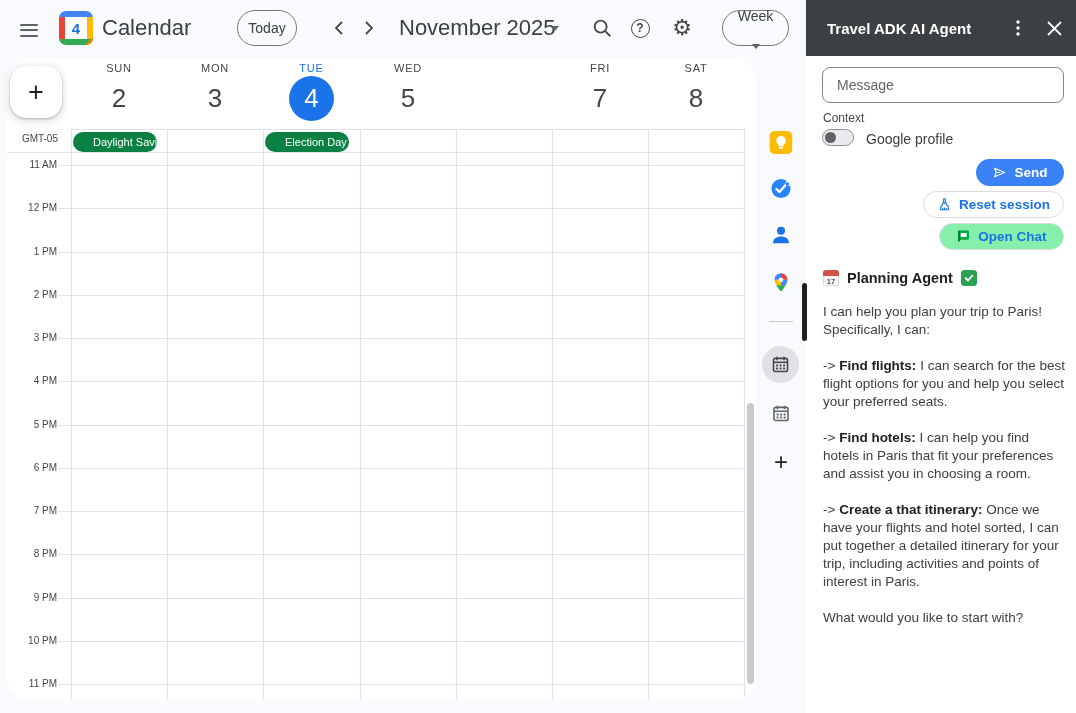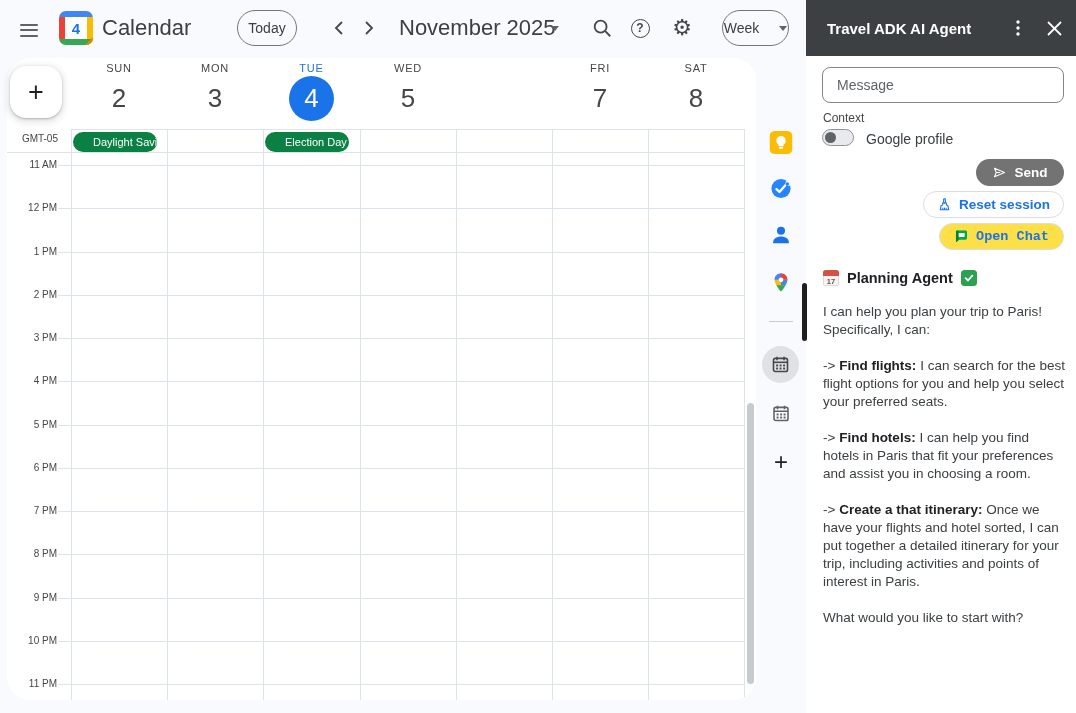--- a/index.html
+++ b/index.html
@@ -12,21 +12,21 @@
   #cal-logo { position:absolute; left:59px; top:11px; width:34px; height:34px; border-radius:7px; overflow:hidden; background:#fff; }
   #cal-logo .bar-top{position:absolute;left:0;top:0;right:0;height:6px;background:#4285f4;}
   #cal-logo .bar-left{position:absolute;left:0;top:6px;width:6px;bottom:6px;background:#ea4335;}
   #cal-logo .bar-right{position:absolute;right:0;top:6px;width:6px;bottom:6px;background:#fbbc04;}
   #cal-logo .bar-bottom{position:absolute;left:0;bottom:0;right:0;height:6px;background:#34a853;}
   #cal-logo .fold{position:absolute;right:0;bottom:0;width:8px;height:8px;background:#ea8600;clip-path:polygon(100% 0,100% 100%,0 100%);}
   #cal-logo .num{position:absolute;left:6px;top:6px;right:6px;bottom:6px;background:#fff;color:#1a73e8;font-size:15px;font-weight:700;display:flex;align-items:center;justify-content:center;}
   #app-title { position:absolute; left:102px; top:15px; font-size:22px; color:#3c4043; }
   .pill-btn { position:absolute; height:36px; border:1px solid #747775; border-radius:18px; background:transparent; font-size:14px; color:#3c4043; display:flex; align-items:center; justify-content:center; cursor:pointer; font-family:inherit; }
   #today-btn { left:237px; top:10px; width:60px; }
-  #week-btn { left:722px; top:10px; width:67px; gap:20px; }
+  #week-btn { left:722px; top:10px; width:67px; gap:20px;flex-direction:column; }
   .caret { width:0; height:0; border-left:4px solid transparent; border-right:4px solid transparent; border-top:5px solid #5f6368; }
   .nav-chev { position:absolute; top:18px; width:20px; height:20px; cursor:pointer; }
   .nav-chev svg { stroke:#444746; }
   #chev-prev { left:330px; } #chev-next { left:358px; }
   #month-label { position:absolute; left:399px; top:15px; font-size:22px; color:#3c4043; cursor:pointer; }
   #month-caret { position:absolute; left:551px; top:26px; cursor:pointer; }
   .hdr-icon { position:absolute; top:16px; width:24px; height:24px; cursor:pointer; display:flex; align-items:center; justify-content:center; color:#444746; }
   #search-icon { left:590px; } #help-icon { left:628px; } #settings-icon { left:670px; font-size:22px; line-height:24px; }
   #help-icon .qmark { width:19px; height:19px; border:1.8px solid #444746; border-radius:50%; font-size:12px; font-weight:700; display:flex; align-items:center; justify-content:center; }
 
@@ -58,23 +58,23 @@
   #panel-header { position:absolute; left:0; top:0; right:0; height:56px; background:#3c4043; display:flex; align-items:center; }
   #panel-title { color:#fff; font-size:15px; font-weight:700; margin-left:21px; flex:1; }
   .panel-hdr-btn { width:28px; height:28px; display:flex; align-items:center; justify-content:center; cursor:pointer; margin-right:8px; }
   #message-input { position:absolute; left:16px; top:67px; width:242px; height:36px; border:1px solid #80868b; border-radius:8px; padding:11px 14px; font-size:14px; color:#202124; font-family:inherit; background:#fff; }
   #message-input::placeholder { color:#5f6368; }
   #context-label { position:absolute; left:17px; top:111px; font-size:12px; color:#444746; }
   #profile-switch { position:absolute; left:16px; top:129px; width:32px; height:17px; background:#e8eaed; border:1px solid #8f9195; border-radius:9px; cursor:pointer; }
   #profile-switch .knob { position:absolute; left:2px; top:2px; width:11px; height:11px; border-radius:50%; background:#5f6368; }
   #profile-label { position:absolute; left:60px; top:131px; font-size:14px; color:#3c4043; }
   .panel-btn { position:absolute; right:12px; display:flex; align-items:center; justify-content:center; gap:7px; border-radius:14px; font-size:13.5px; font-weight:600; cursor:pointer; font-family:inherit; }
-  #send-btn { top:159px; width:88px; height:27px; background:#737373; color:#fff; border:none; }
+  #send-btn { top:159px; width:88px; height:27px; background:#3b82f6; color:#fff; border:none; }
   #reset-btn { top:191px; width:141px; height:27px; background:#fff; color:#1a73e8; border:1px solid #dadce0; }
-  #openchat-btn { top:223px; width:125px; height:27px; background:#fde047; color:#1a73e8; border:1px solid #dadce0;font-family:Liberation Mono, monospace; }
+  #openchat-btn { top:223px; width:125px; height:27px; background:#86efac; color:#1a73e8; border:1px solid #dadce0; }
 
   #messages { position:absolute; left:17px; top:270px; width:243px; color:#3c4043; }
   #msg-title-row { display:flex; align-items:center; gap:8px; margin-bottom:17px; }
   #msg-title { font-size:14.5px; font-weight:700; color:#202124; }
   .emoji-cal { position:relative; width:16px; height:16px; background:#f6f3f2; border-radius:3px; box-shadow:inset 0 0 0 0.5px #c9c2c0; flex:none; }
   .emoji-cal .top { position:absolute; left:0; top:0; right:0; height:6px; background:#cf5349; border-radius:3px 3px 0 0; }
   .emoji-cal .n { position:absolute; left:0; right:0; bottom:0px; text-align:center; font-size:7.5px; font-weight:700; color:#5c5650; }
   .emoji-check { width:16px; height:16px; background:#2aa251; border-radius:3.5px; display:flex; align-items:center; justify-content:center; flex:none; }
   .msg-p { font-size:13.5px; line-height:18px; margin-bottom:18px; }
   .msg-p b { color:#202124; }

